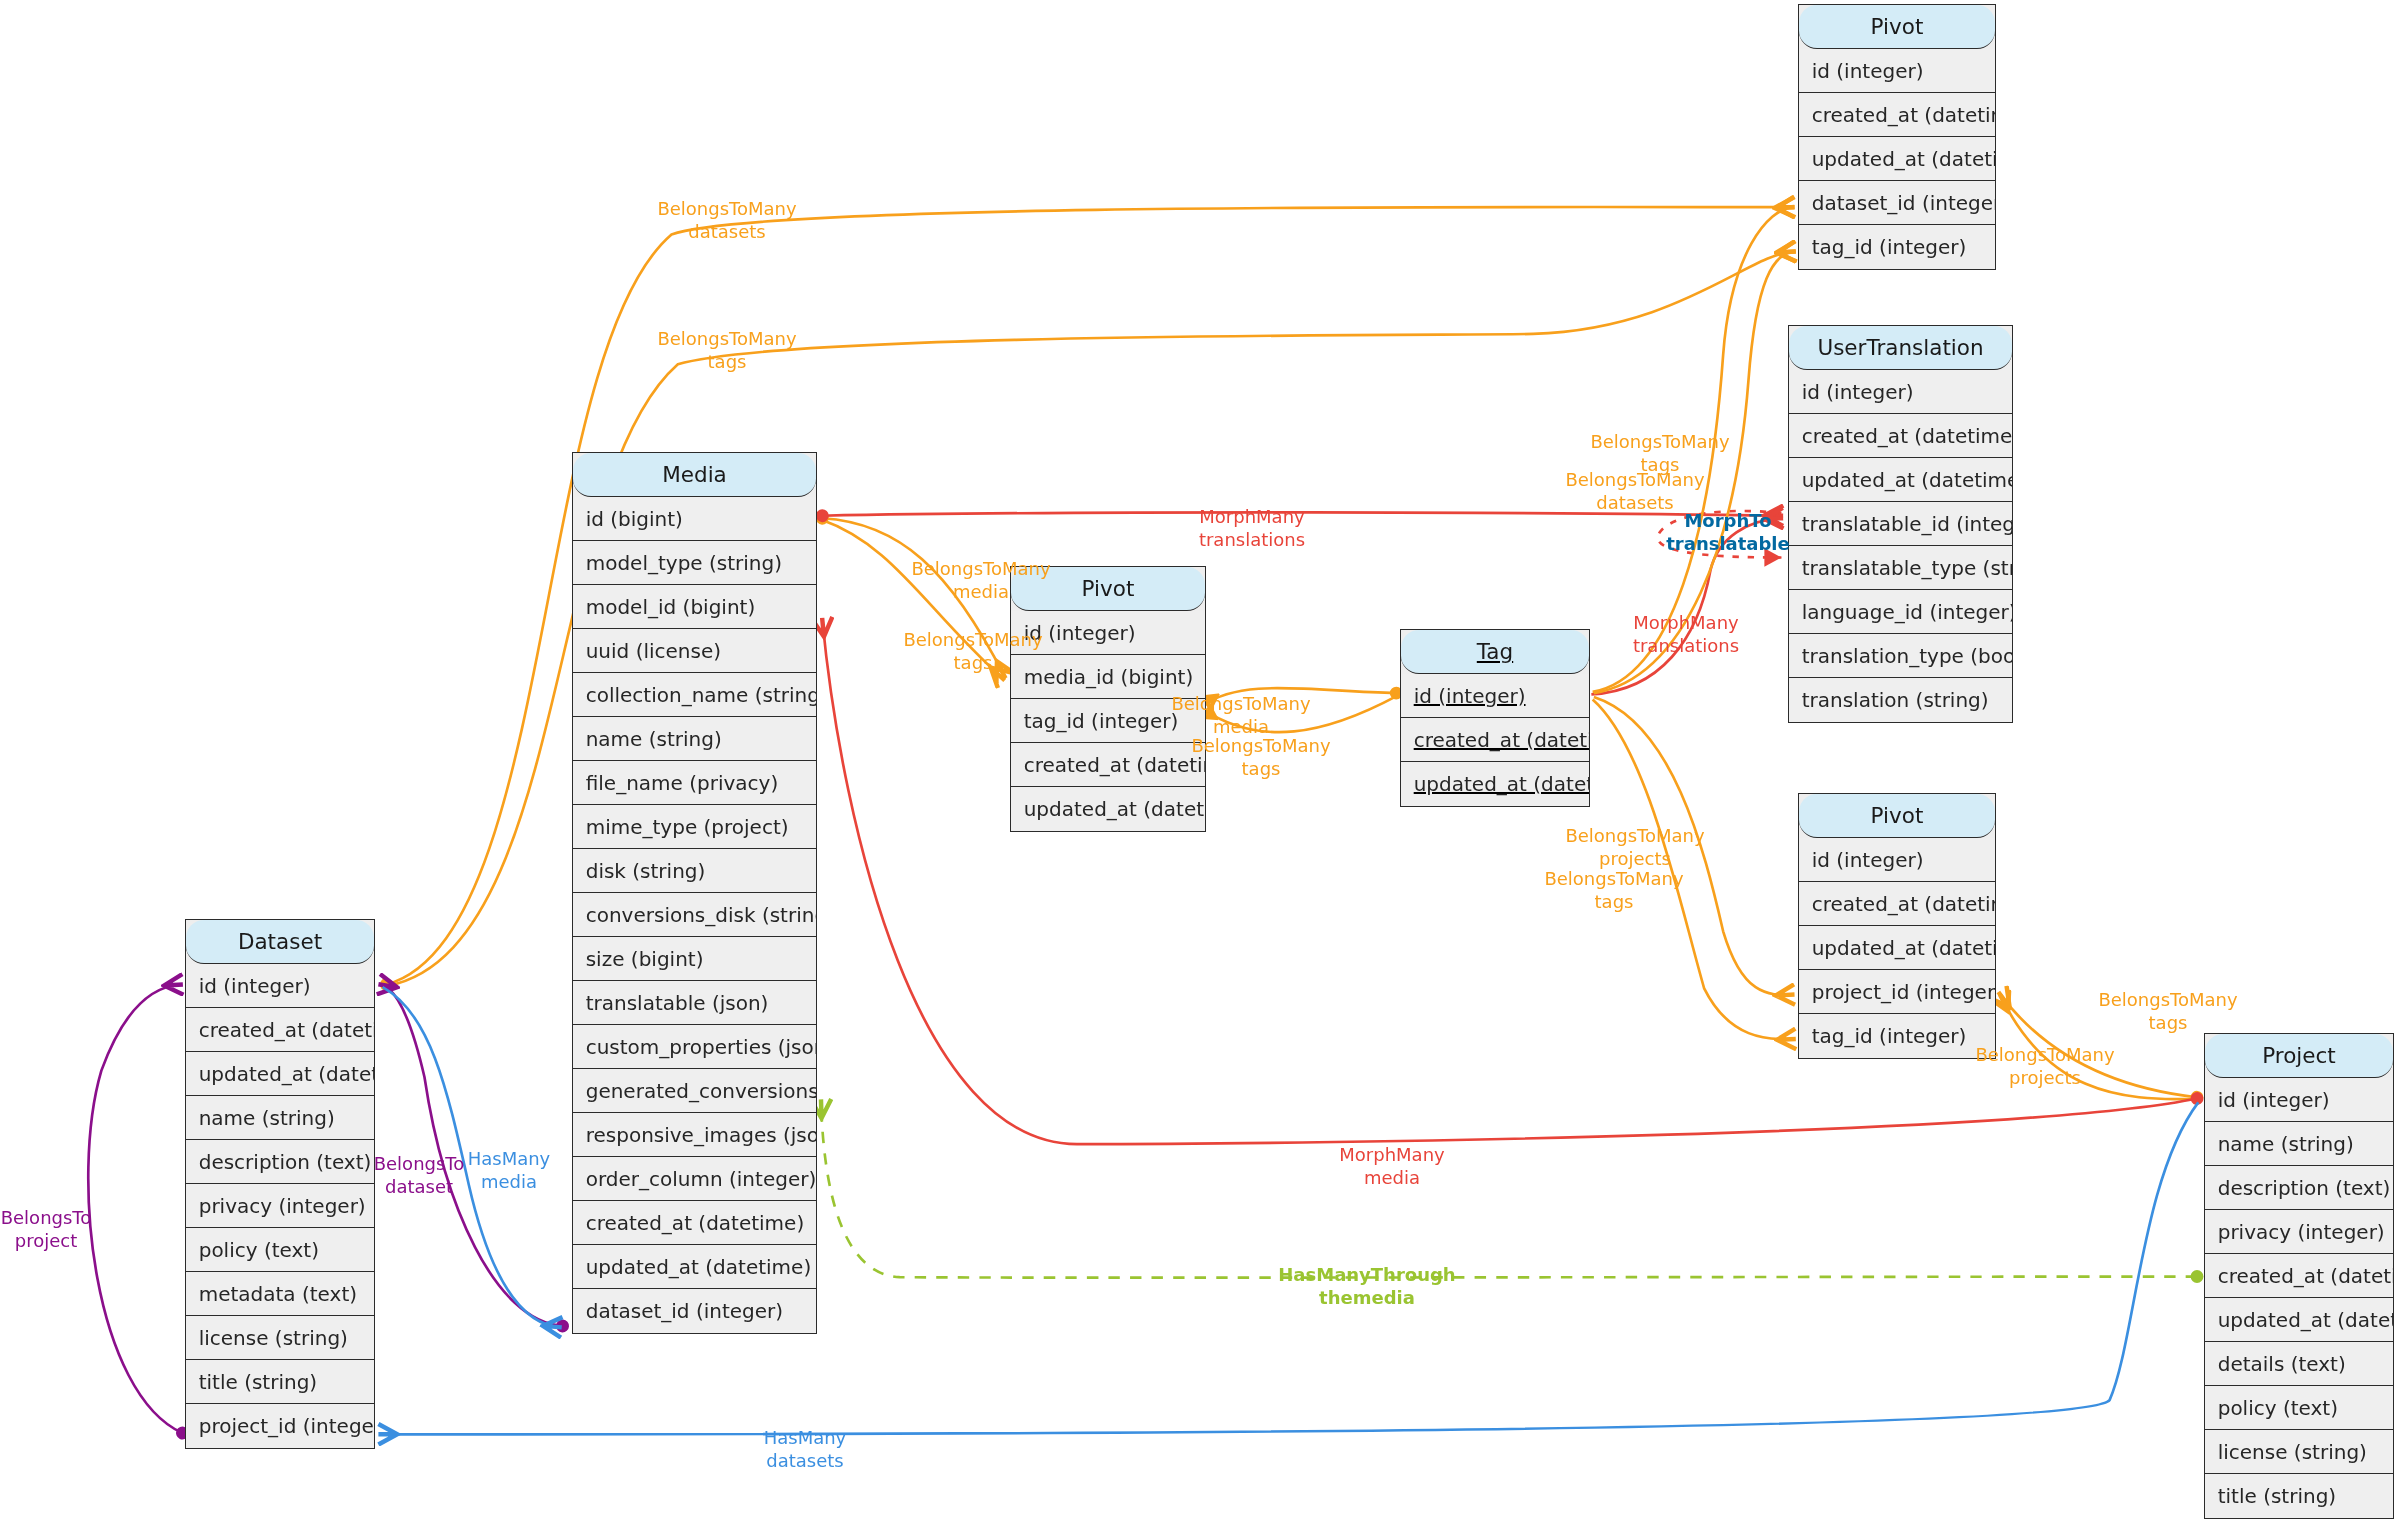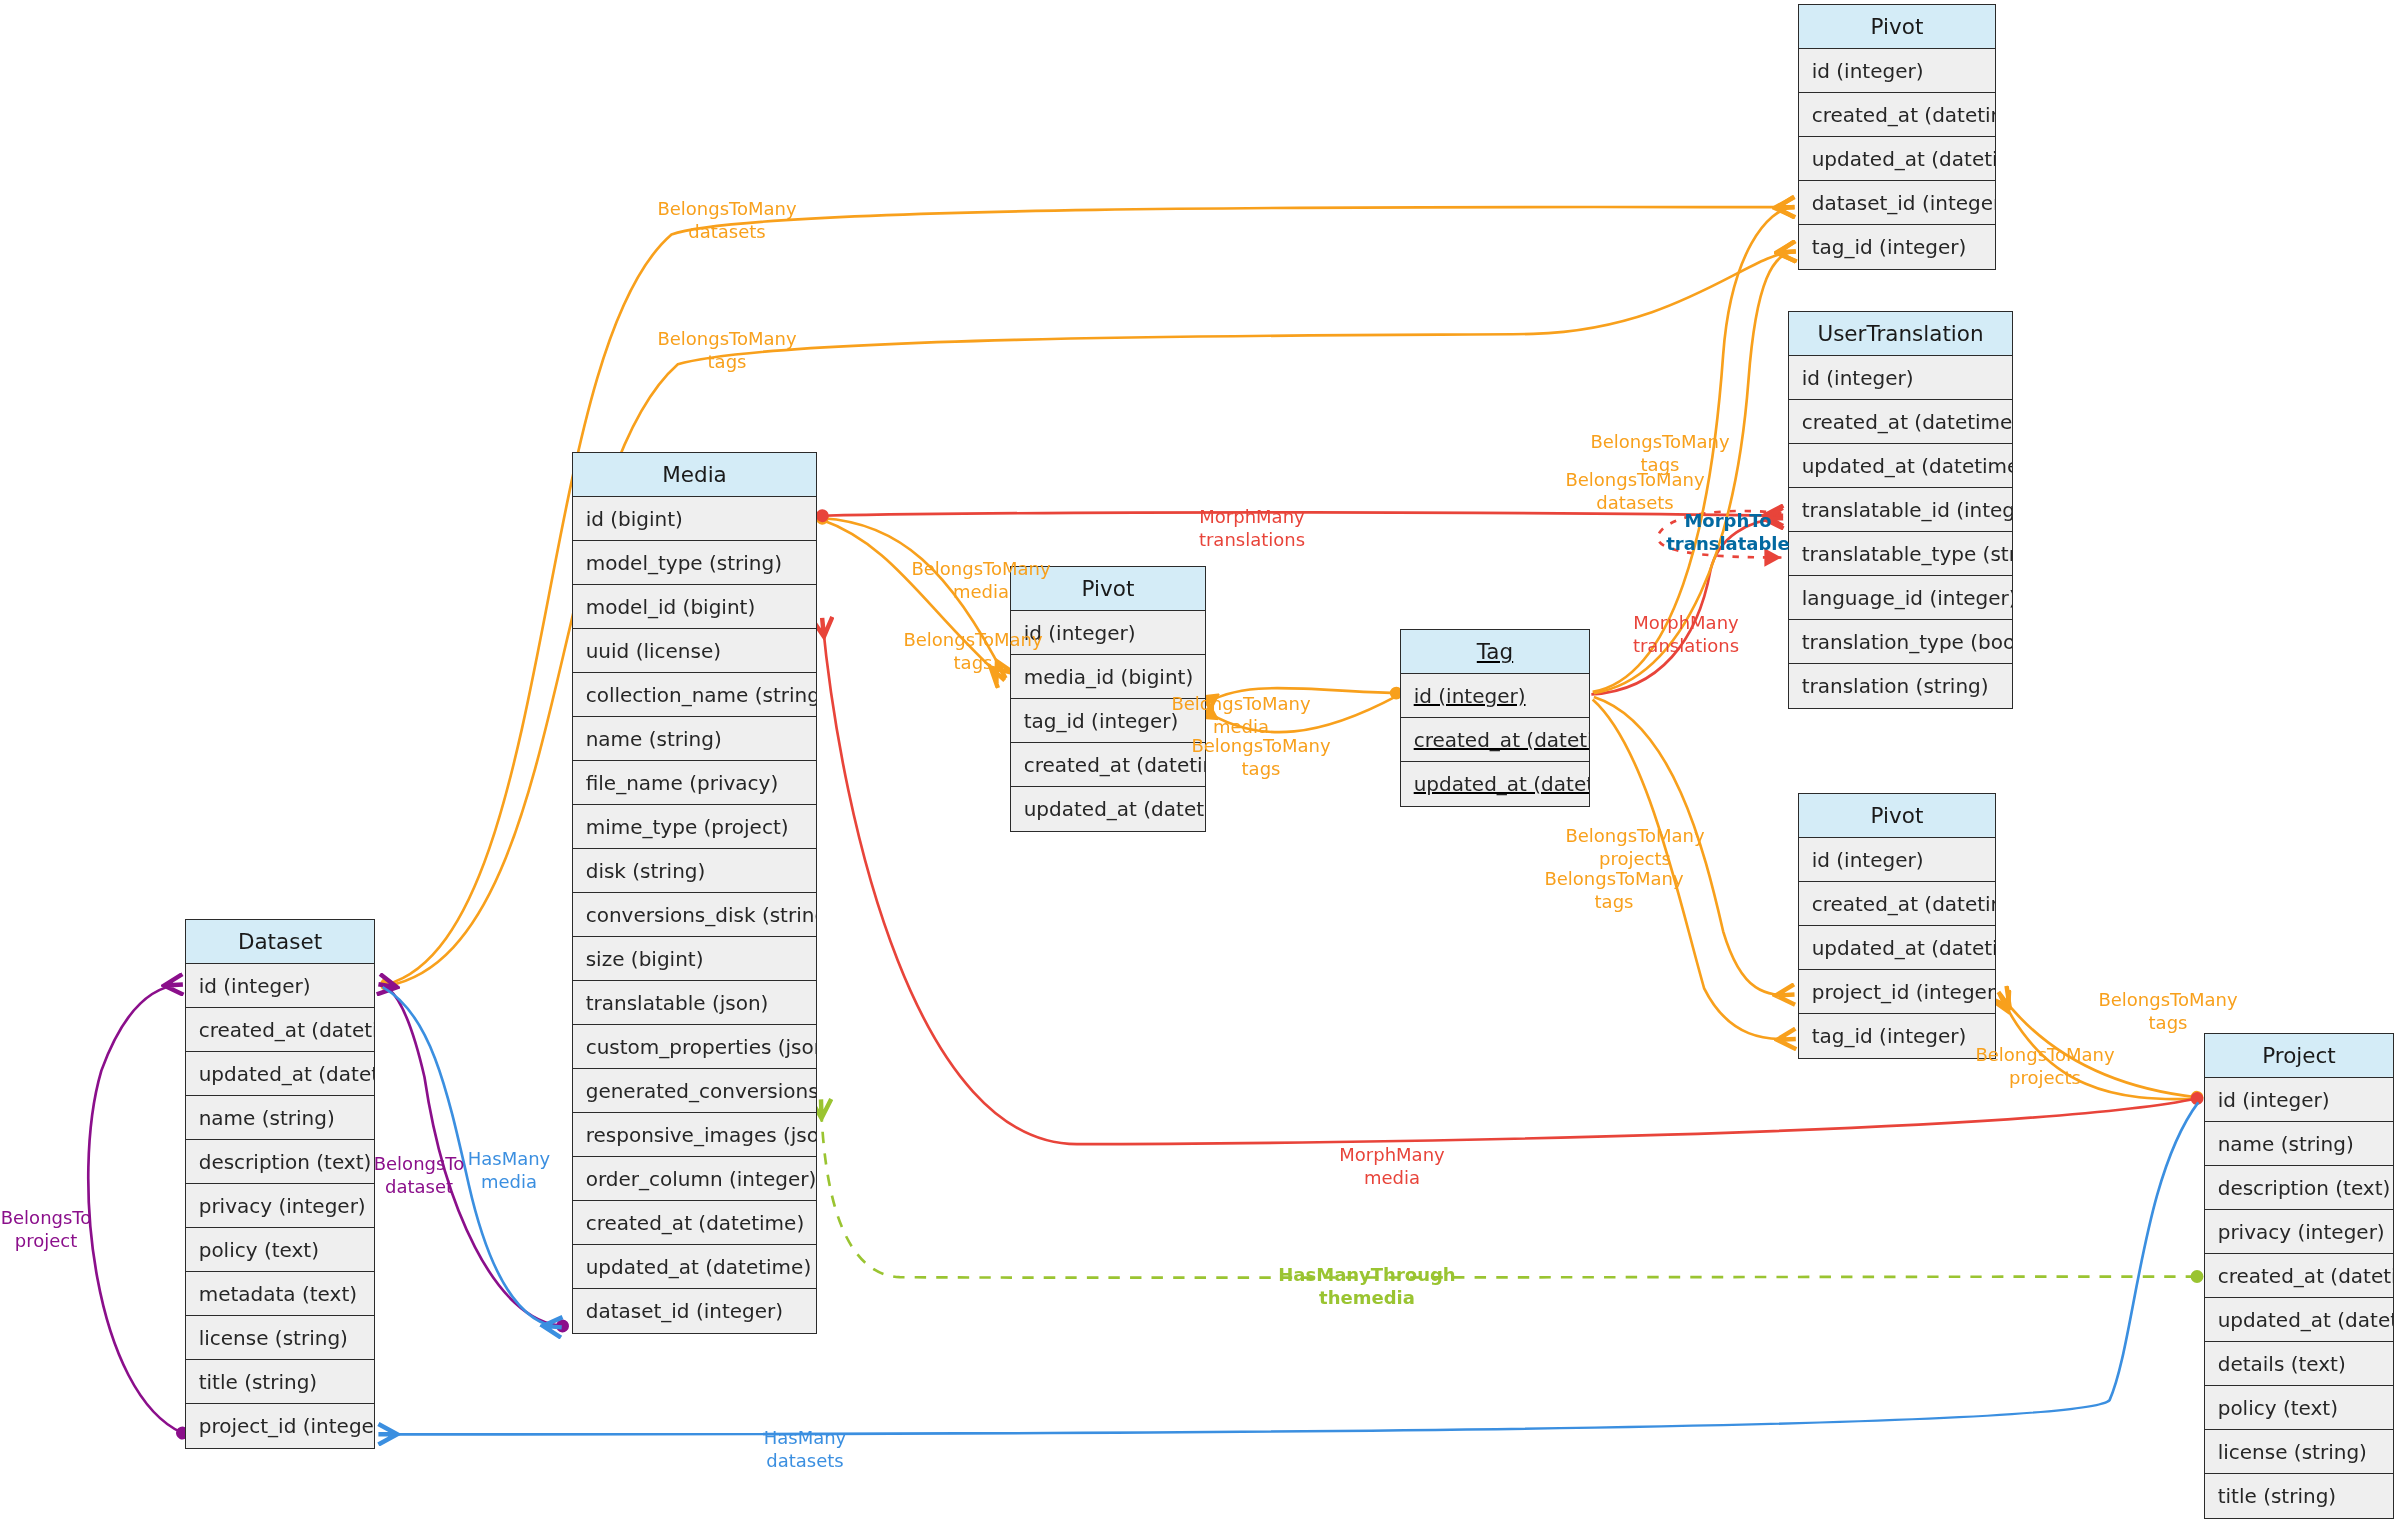--- a/index.html
+++ b/index.html
@@ -1,21 +1,21 @@
 <!DOCTYPE html>
 <html style="font-size:10px"><head>
 <meta charset="utf-8">
 <style>
   html,body{margin:0;padding:0;background:#ffffff;}
   body{font-family:"DejaVu Sans", sans-serif;}
   #canvas{position:relative;width:2401px;height:1530px;background:#ffffff;overflow:hidden;}
   svg#edges{position:absolute;left:0;top:0;width:2401px;height:1530px;}
   .entity{position:absolute;box-sizing:border-box;border:1.9px solid #2b2b2b;background:#eeeeee;}
   .entity-title{box-sizing:border-box;background:#d4ecf7;border-bottom:1.9px solid #2b2b2b;
-    text-align:center;color:#1a1a1a;font-size:21.5px;line-height:44px;height:44px;white-space:nowrap;}
+    text-align:center;color:#1a1a1a;font-size:21.5px;line-height:44px;height:44px;white-space:nowrap;border-radius:18px;}
   .attr{box-sizing:border-box;height:44px;line-height:44px;padding-left:12.7px;
     border-bottom:1.9px solid #2b2b2b;background:#efefef;color:#262626;font-size:20px;white-space:nowrap;overflow:hidden;}
   .attr:last-child{border-bottom:none;}
   .elabel{position:absolute;text-align:center;font-size:18px;line-height:23px;white-space:nowrap;
     pointer-events:none;transform:translate(-50%,-50%);}
 </style>
 </head>
 <body>
 
 <div id="canvas">
@@ -102,21 +102,21 @@
 
   <div class="entity" style="left:1798px;top:3.8px;width:198px;">
     <div class="entity-title">Pivot</div>
     <div class="attr">id (integer)</div>
     <div class="attr">created_at (datetime)</div>
     <div class="attr">updated_at (datetime)</div>
     <div class="attr">dataset_id (integer)</div>
     <div class="attr">tag_id (integer)</div>
   </div>
 
-  <div class="entity" style="left:1788px;top:311px;width:225px;">
+  <div class="entity" style="left:1788px;top:325px;width:225px;">
     <div class="entity-title">UserTranslation</div>
     <div class="attr">id (integer)</div>
     <div class="attr">created_at (datetime)</div>
     <div class="attr">updated_at (datetime)</div>
     <div class="attr">translatable_id (integer)</div>
     <div class="attr">translatable_type (string)</div>
     <div class="attr">language_id (integer)</div>
     <div class="attr">translation_type (boolean)</div>
     <div class="attr">translation (string)</div>
   </div>

